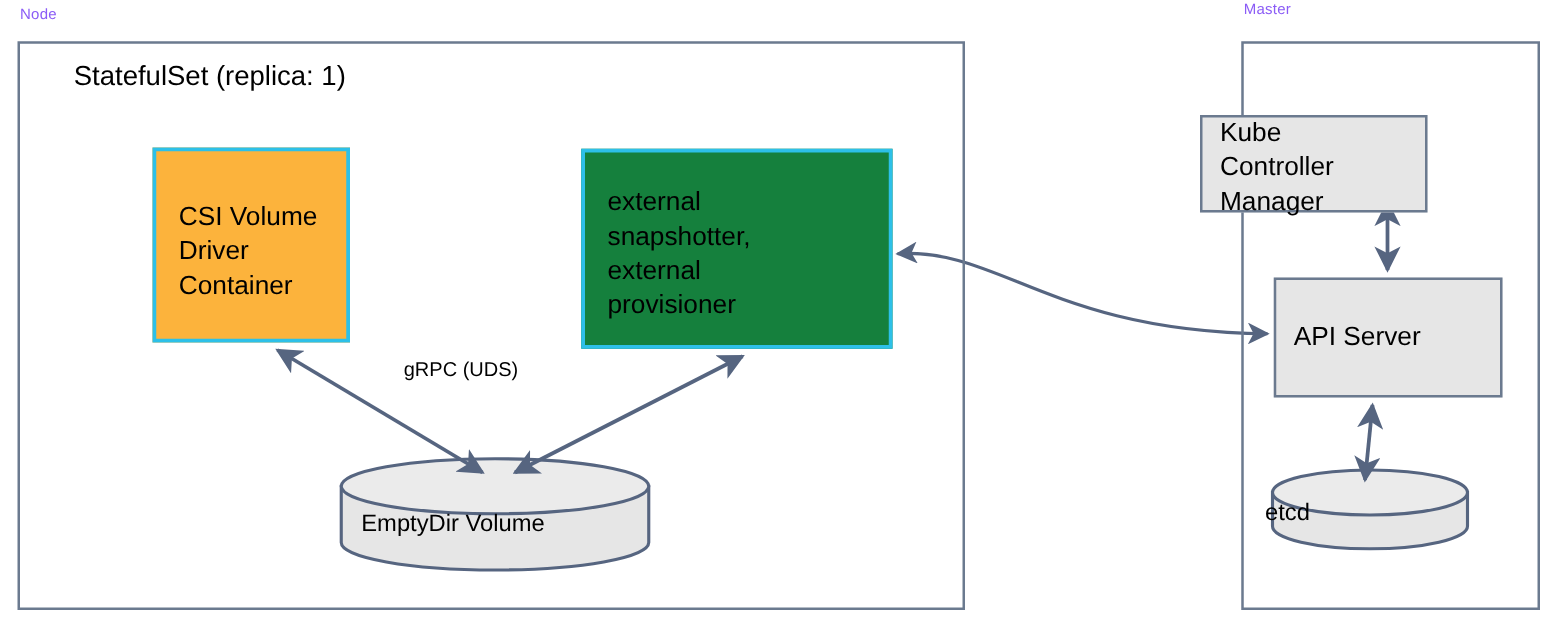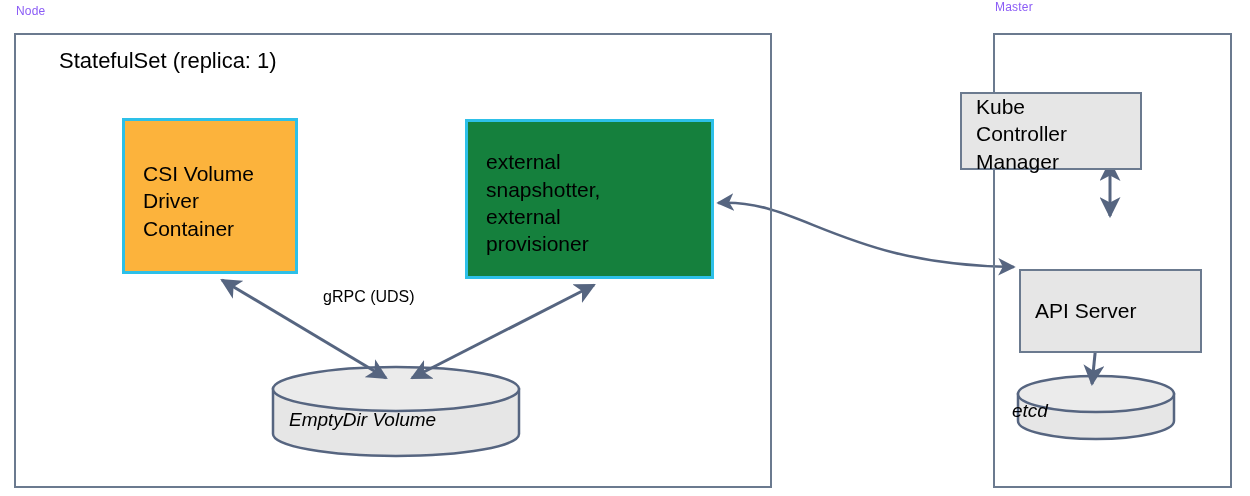--- a/index.html
+++ b/index.html
@@ -65,21 +65,20 @@
   .box-grey {
     background: #e6e6e6;
     border: 2px solid #6b7a8f;
   }
   .box-grey .txt { font-size: 21px; }
   .cyl-label {
     position: absolute;
     font-size: 19px;
     color: #000000;
     white-space: nowrap;
-    font-style: italic;
   }
   .edge-label {
     position: absolute;
     font-size: 16px;
     color: #000000;
     white-space: nowrap;
   }
   svg { overflow: visible; }
 </style>
 </head>
@@ -112,21 +111,21 @@
 
   <line x1="1098" y1="324" x2="1092" y2="384" stroke="#566580" stroke-width="3" marker-start="url(#ah)" marker-end="url(#ah)"></line>
 </svg>
 
 <div class="zone-label" style="left:16px; top:4px;">Node</div>
 
 <div class="zone-box" style="left:14px; top:33px; width:758px; height:455px;"></div>
 
 <div class="zone-title" style="left:30px; top:48px;">StatefulSet (replica: 1)</div>
 
-<div class="proc-box box-orange" style="left:122px; top:118px; width:176px; height:156px;">
+<div class="proc-box box-orange" style="left:122px; top:118px; width:158px; height:156px;">
   <div class="txt">CSI Volume
 Driver
 Container</div>
 </div>
 
 <div class="proc-box box-green" style="left:465px; top:119px; width:249px; height:160px; padding-top:8px;">
   <div class="txt">external
 snapshotter,
 external
 provisioner</div>
@@ -139,17 +138,17 @@
 <div class="zone-label" style="left:995px; top:0;text-align:right;">Master</div>
 
 <div class="zone-box" style="left:993px; top:33px; width:239px; height:455px;"></div>
 
 <div class="proc-box box-grey" style="left:960px; top:60px; width:182px; height:78px; padding:6px 0 0 14px;margin-top:32px;">
   <div class="txt">Kube
 Controller
 Manager</div>
 </div>
 
-<div class="proc-box box-grey" style="left:1019px; top:222px; width:183px; height:84px; padding:0 0 0 14px; align-items:center;margin-top:47px;">
+<div class="proc-box box-grey" style="left:1019px; top:222px; width:183px; height:96px; padding:0 0 0 14px; align-items:center;">
   <div class="txt">API Server</div>
 </div>
 
 <div class="cyl-label" style="left:1012px; top:400px;">etcd</div>
 
 </body></html>

